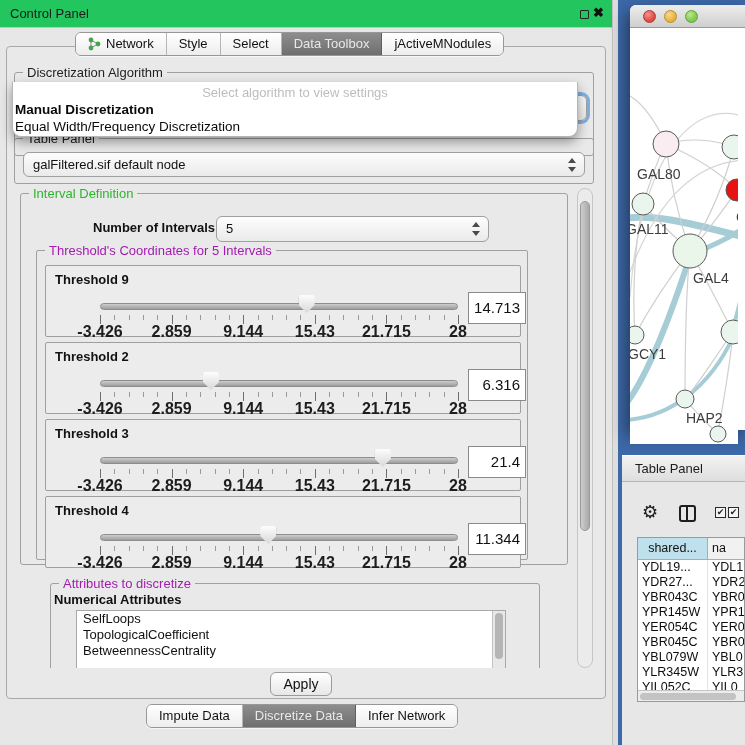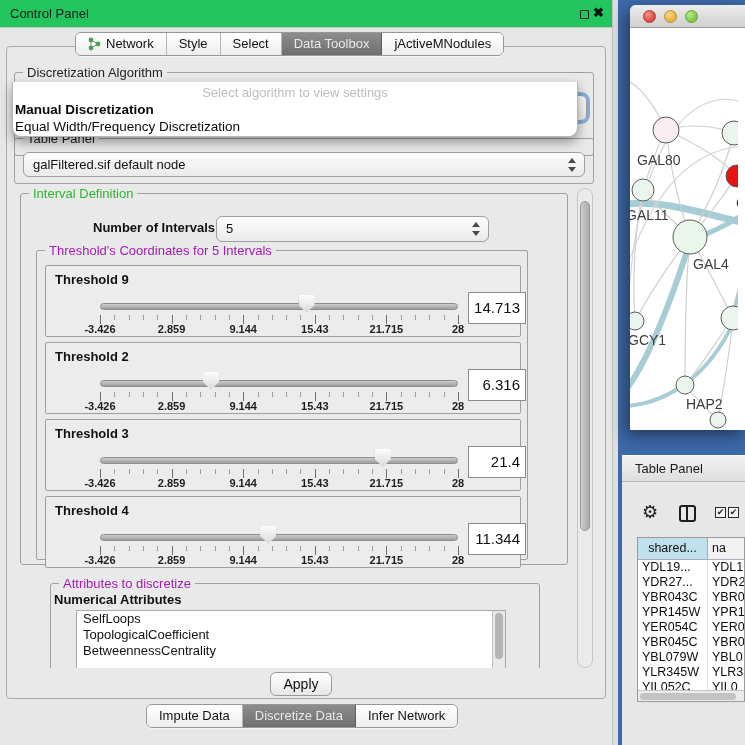--- a/index.html
+++ b/index.html
@@ -55,42 +55,42 @@
   #thr-group{position:absolute;left:15px;top:56px;width:492px;height:310px;border:1px solid #a0a0a0;border-radius:2px;}
 
   .threshold{position:absolute;left:8px;width:476px;height:72px;background:#ececec;border:1px solid #9f9f9f;border-radius:2px;}
   .thr-label{position:absolute;left:9px;top:6px;font-size:13px;font-weight:bold;color:#111;}
   .track{position:absolute;left:54px;top:37px;width:358px;height:7px;border-radius:4px;background:linear-gradient(#cdcdcd,#9d9d9d);border:1px solid #8d8d8d;}
   .thumb-strip{position:absolute;left:54px;top:29px;width:358px;height:0;}
   .thumb{position:absolute;top:0;width:16px;height:18px;background:linear-gradient(#fdfdfd,#d8d8d8);clip-path:polygon(8% 0,92% 0,100% 12%,100% 55%,50% 100%,0 55%,0 12%);transform:translateX(-50%);filter:drop-shadow(0 0 1px #777);}
   .minor-ticks{position:absolute;left:54px;top:49px;width:359px;height:5px;background:repeating-linear-gradient(90deg,#9a9a9a 0 1px,transparent 1px 14.32px);}
   .major-ticks{position:absolute;left:54px;top:49px;width:359px;height:9px;background:repeating-linear-gradient(90deg,#6f6f6f 0 1px,transparent 1px 71.6px);}
   .tick-labels{position:absolute;left:54px;top:57px;width:358px;height:13px;}
-  .tick-label{position:absolute;transform:translateX(-50%);font-size:11px;font-weight:bold;color:#1d1d1d;white-space:nowrap;}
+  .tick-label{position:absolute;transform:translateX(-50%);font-size:16px;font-weight:bold;color:#1d1d1d;white-space:nowrap;}
   .value-field{position:absolute;left:422px;top:26px;width:58px;height:32px;background:#ffffff;border:1px solid #8a8a8a;font-size:15px;color:#111;line-height:30px;text-align:right;padding-right:5px;}
 
   #attr-group{left:37px;top:395px;width:490px;height:90px;}
   #attr-list-label{position:absolute;left:3px;top:8px;font-size:13px;font-weight:bold;color:#111;}
   #attr-list{position:absolute;left:25px;top:26px;width:430px;height:64px;background:#ffffff;border:1px solid #a8a8a8;overflow:hidden;}
   .attr-item{height:16px;line-height:16px;font-size:13px;color:#111;padding-left:6px;white-space:nowrap;}
   #attr-vscroll{position:absolute;right:0;top:0;width:13px;height:100%;background:#e8e8e8;border-left:1px solid #c2c2c2;}
   #attr-vscroll .thumb-v{position:absolute;left:2px;top:2px;width:8px;height:46px;border-radius:4px;background:#b5b5b5;}
 
   #apply-btn{position:absolute;left:270px;top:672px;width:62px;height:24px;border:1px solid #9a9a9a;border-radius:6px;background:linear-gradient(#ffffff,#e7e7e7);font-size:14px;color:#111;text-align:center;line-height:22px;}
 
   
   #divider{position:absolute;left:612px;top:0;width:6px;height:745px;background:#dedede;border-left:1px solid #c0c0c0;}
   #desktop{position:absolute;left:618px;top:0;width:127px;height:745px;background:#3d69a9;}
   #net-window{position:absolute;left:630px;top:5px;width:115px;height:425px;border-radius:6px 0 0 0;box-shadow:-4px 6px 16px rgba(0,0,0,.45);background:#fff;}
   #net-titlebar{position:absolute;left:0;top:0;width:115px;height:23px;background:linear-gradient(#ededed,#cfcfcf);border-bottom:1px solid #9a9a9a;border-radius:6px 0 0 0;}
   .light{position:absolute;top:5px;width:13px;height:13px;border-radius:50%;}
   #light-red{left:13px;background:radial-gradient(circle at 35% 30%,#f4938c,#dd4b41 65%);border:1px solid #ad3a32;}
   #light-yellow{left:34px;background:radial-gradient(circle at 35% 30%,#f7d98b,#e8b23a 65%);border:1px solid #bb8c2c;}
   #light-green{left:55px;background:radial-gradient(circle at 35% 30%,#bfe78f,#7cc94c 65%);border:1px solid #63a238;}
-  #net-canvas{position:absolute;left:0;top:23px;width:108px;height:402px;background:#ffffff;overflow:hidden;}
+  #net-canvas{position:absolute;left:0;top:37px;width:108px;height:402px;background:#ffffff;overflow:hidden;}
 
   #table-panel{position:absolute;left:622px;top:455px;width:123px;height:290px;background:#e7e7e7;}
   #tp-titlebar{position:absolute;left:0;top:0;width:123px;height:27px;background:linear-gradient(#f2f2f2,#dedede);border-top:1px solid #fdfdfd;border-bottom:1px solid #b5b5b5;}
   #tp-title{position:absolute;left:13px;top:0;line-height:26px;font-size:13px;color:#1c1c1c;}
   #gear-icon{position:absolute;left:20px;top:48px;font-size:18px;color:#1e1e1e;line-height:18px;}
   #split-icon{position:absolute;left:57px;top:50px;width:17px;height:17px;border:2px solid #1e1e1e;border-radius:3px;}
   #split-icon::after{content:"";position:absolute;left:5px;top:0;width:2px;height:13px;background:#1e1e1e;}
   .check-icon{position:absolute;top:52px;width:11px;height:11px;border:1.5px solid #2a2a2a;font-size:9px;line-height:9px;text-align:center;color:#2a2a2a;background:#f5f5f5;}
   #check-icon-1{left:93px;}
   #check-icon-2{left:106px;}

